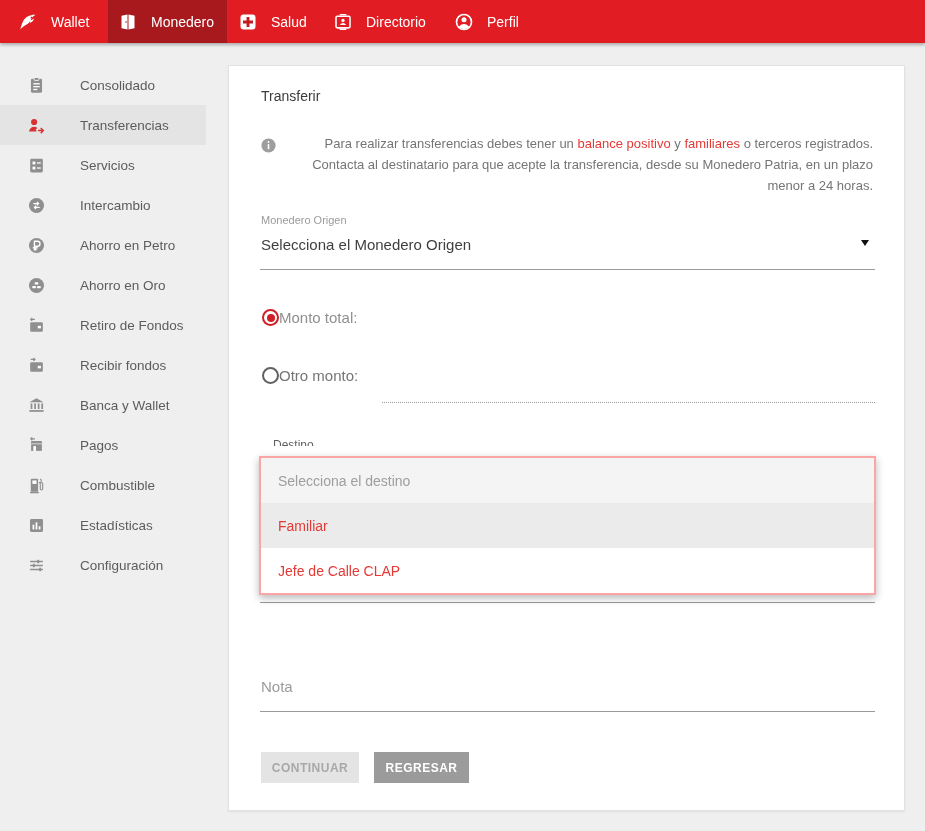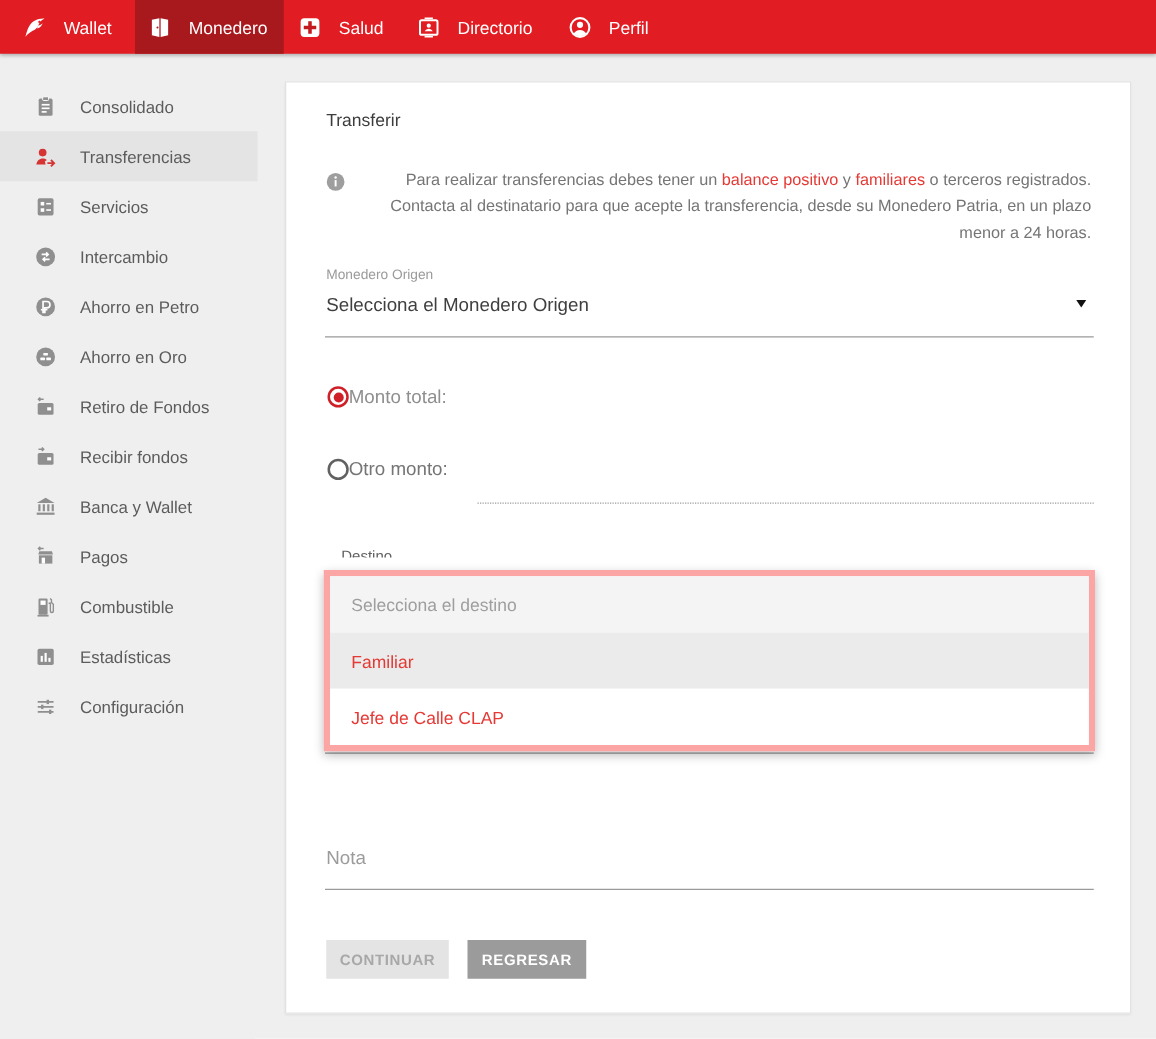--- a/index.html
+++ b/index.html
@@ -18,21 +18,21 @@
     position:absolute;top:0;height:43px;display:flex;align-items:center;gap:13px;
     font-size:14px;color:#fff;cursor:pointer;white-space:nowrap;
   }
   .nav-tab.active{background:#a8191e;width:119px;padding-left:10px;box-sizing:border-box;}
   .nav-tab svg{width:20px;height:20px;flex:0 0 auto;}
   
   .sidebar{
     position:absolute;top:43px;left:0;width:206px;bottom:0;padding-top:22px;z-index:5;
   }
   .side-item{
-    height:40px;display:flex;align-items:center;gap:18px;padding-left:27px;
+    height:40px;display:flex;align-items:center;gap:34px;padding-left:27px;
     font-size:13.5px;color:#5c5c5c;cursor:pointer;
   }
   .side-item.active{background:#e4e4e4;}
   .side-item svg{width:19px;height:19px;color:#8f8f8f;flex:0 0 auto;}
   .side-item.active svg{color:#d63333;}
   
   .card{
     position:absolute;left:228px;top:65px;width:677px;height:746px;
     background:#fff;border:1px solid #e2e2e2;box-sizing:border-box;
     box-shadow:0 1px 2px rgba(0,0,0,.07);z-index:10;
@@ -74,21 +74,21 @@
   .dotted-input{
     position:absolute;left:153px;top:330px;width:493px;height:7px;
     border-bottom:1px dotted #9c9c9c;cursor:text;
   }
   .dest-label-clip{
     position:absolute;left:44px;top:372px;height:8px;overflow:hidden;
     font-size:12px;line-height:14px;color:#5f5f5f;z-index:1;
   }
   .dropdown{
     position:absolute;left:30px;top:390px;width:617px;z-index:15;
-    border:5px solid #fca5a5;box-shadow:0 3px 8px rgba(0,0,0,.28);background:#fff;
+    border:2px solid #fca5a5;box-shadow:0 3px 8px rgba(0,0,0,.28);background:#fff;
   }
   .dd-row{height:45px;display:flex;align-items:center;padding-left:17px;font-size:14px;cursor:pointer;}
   .dd-ph{background:#f4f4f4;color:#9e9e9e;}
   .dd-opt{color:#e53935;background:#fff;}
   .dd-opt.dd-hl{background:#ebebeb;}
   .note{position:absolute;left:32px;top:612px;font-size:15px;color:#9b9b9b;cursor:text;width:614px;}
   .btn{
     position:absolute;top:686px;height:31px;border:none;border-radius:0;
     font-family:inherit;font-size:12px;font-weight:bold;letter-spacing:.5px;cursor:pointer;
   }

